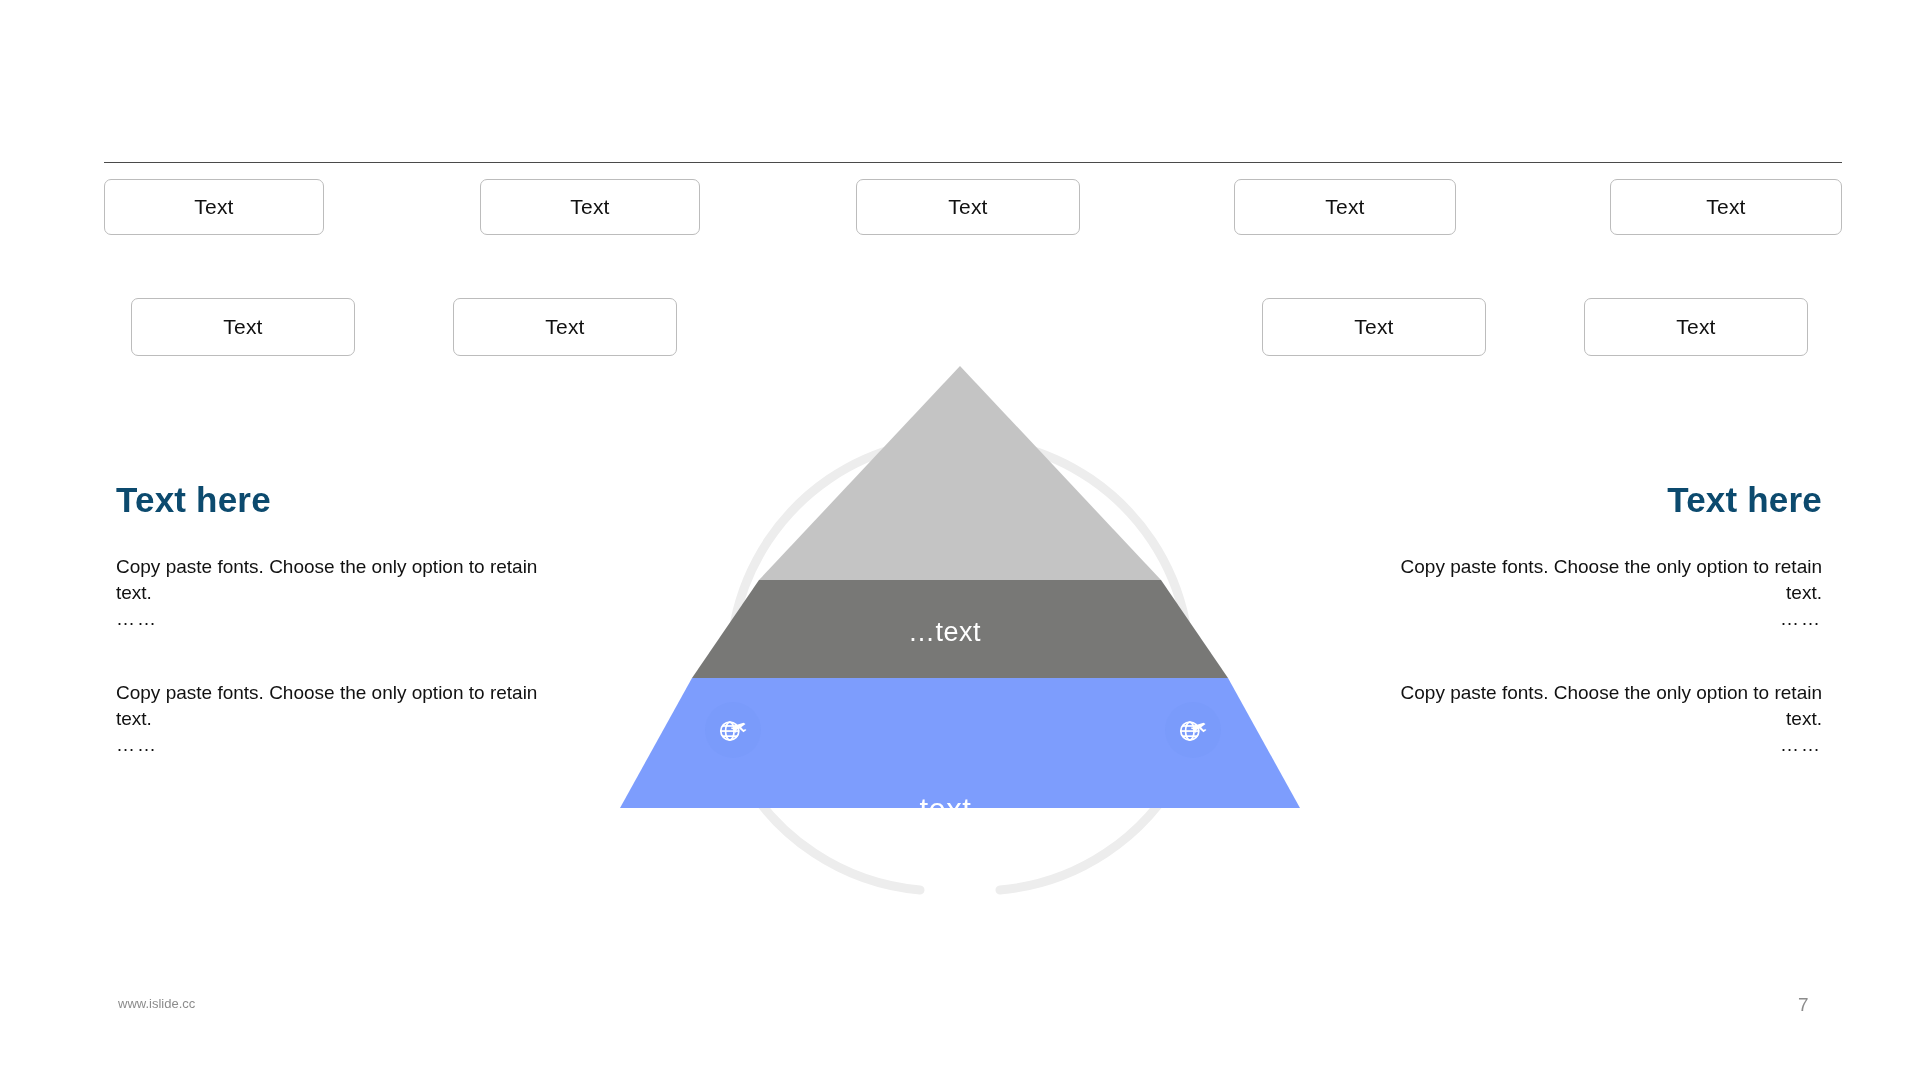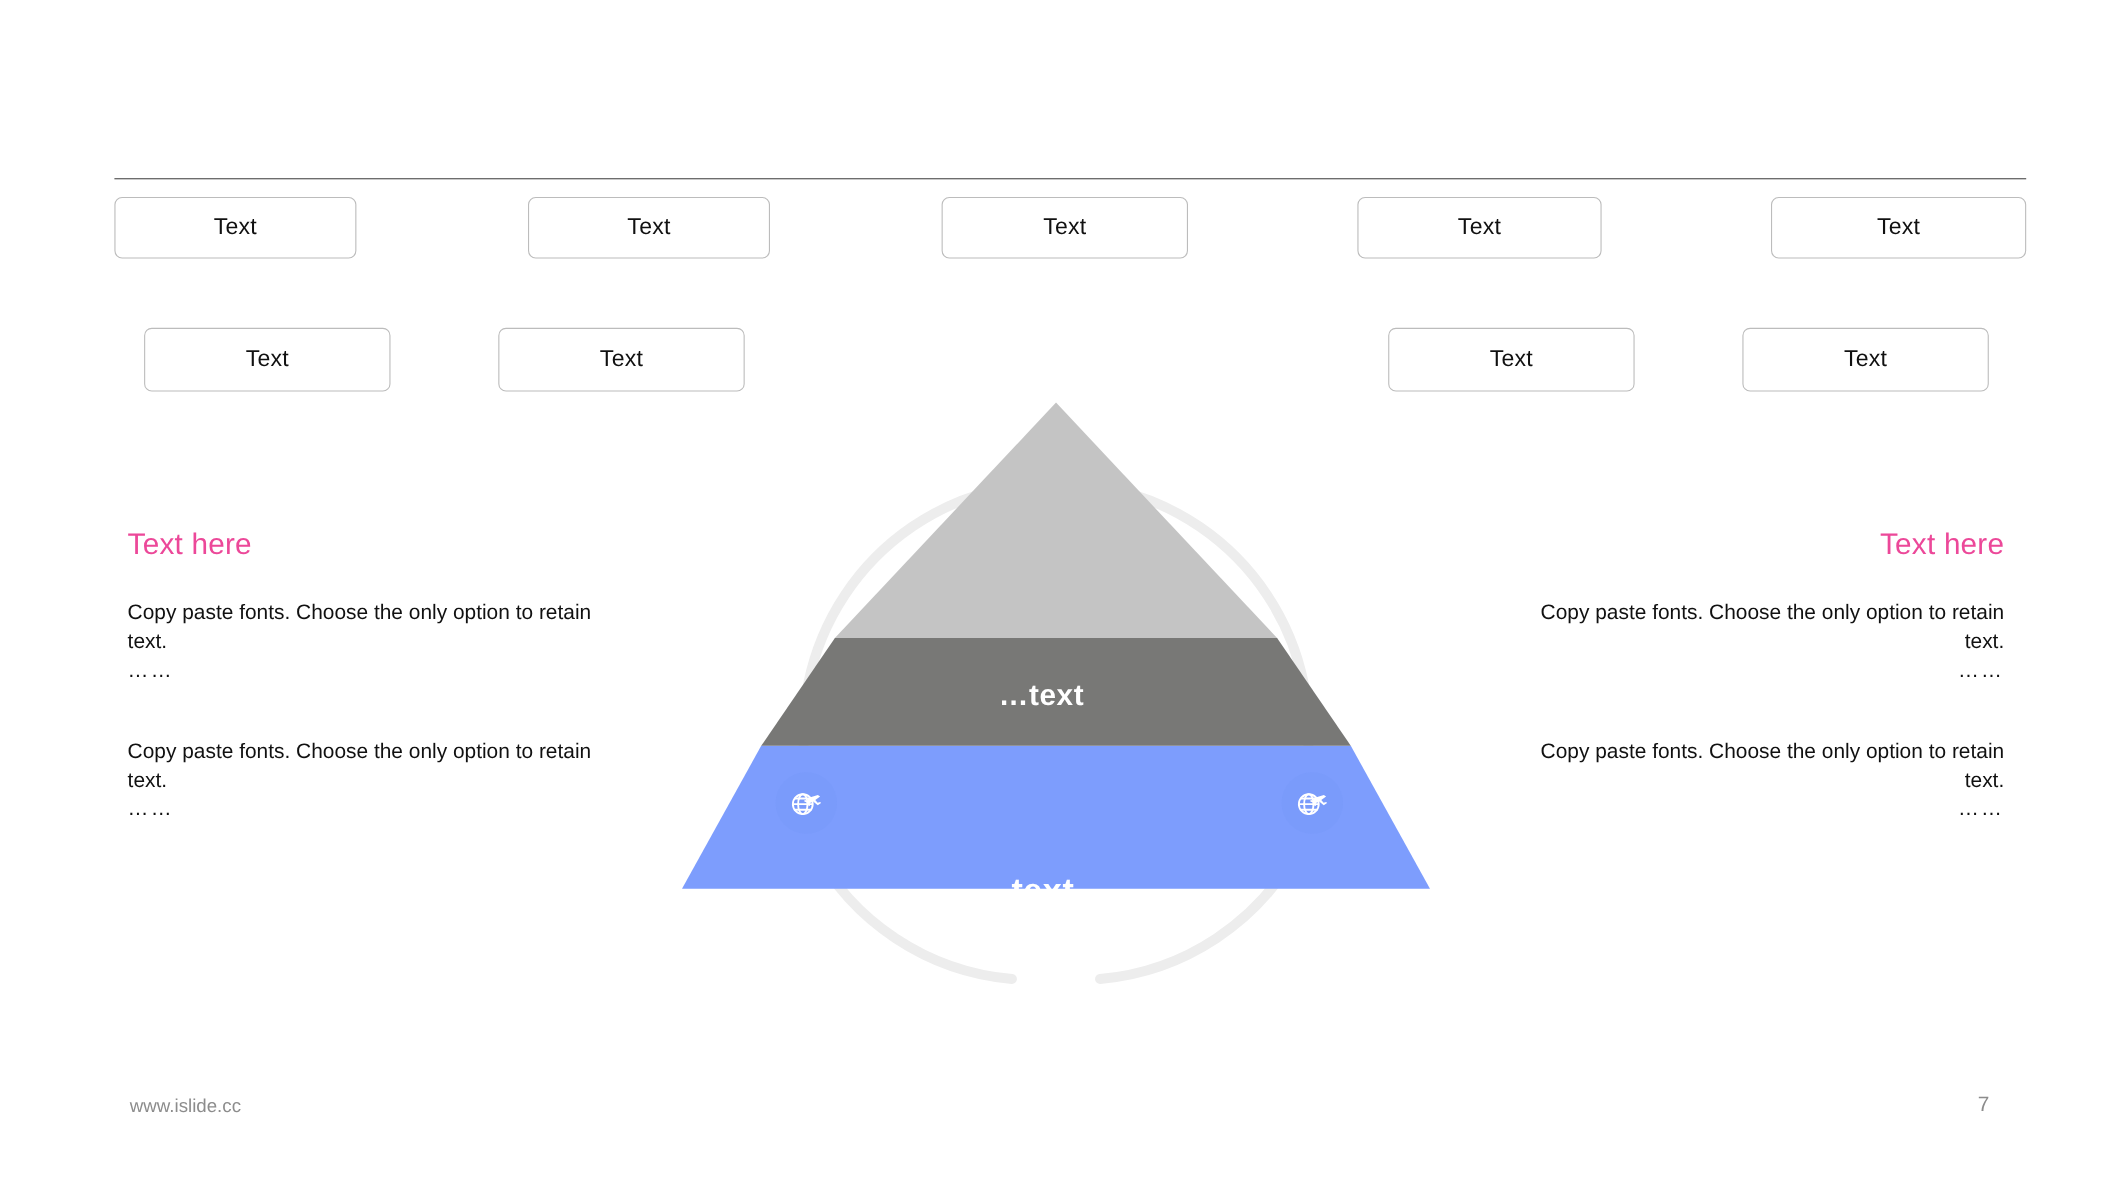--- a/index.html
+++ b/index.html
@@ -65,23 +65,23 @@
   .col {
     position: absolute;
     width: 432px;
     top: 480px;
   }
   .col-left  { left: 116px;  text-align: left; }
   .col-right { left: 1390px; text-align: right; }
 
   .col h2 {
     margin: 0 0 34px 0;
-    font-size: 27px;
-    font-weight: normal;
-    color: #ec4899;
+    font-size: 35px;
+    font-weight: bold;
+    color: #0c4a6e;
     letter-spacing: 0.2px;
   }
   .para {
     font-size: 19px;
     line-height: 26px;
     color: #111111;
     margin: 0;
   }
   .para .dots {
     display: block;
@@ -95,21 +95,21 @@
     left: 620px;
     top: 330px;
     width: 680px;
     height: 640px;
   }
   .diagram svg { display: block; }
 
   .tier-label {
     position: absolute;
     color: #ffffff;
-    font-weight: bold;
+    font-weight: normal;
     white-space: nowrap;
     letter-spacing: 0.5px;
   }
   .tier-label.t1 { font-size: 27px; left: 288px; top: 287px; }
   .tier-label.t2 { font-size: 31px; left: 268px; top: 462px; }
   .tier-label.t3 { font-size: 40px; left: 252px; top: 596px; }
 
   .icon-node {
     position: absolute;
     width: 56px;
@@ -121,21 +121,21 @@
     justify-content: center;
   }
   .icon-node.left   { left: 85px;  top: 372px; }
   .icon-node.right  { left: 545px; top: 372px; }
 
   
   .footer-url {
     position: absolute;
     left: 118px;
     top: 996px;
-    font-size: 17px;
+    font-size: 13px;
     color: #8c8c8c;
   }
   .page-num {
     position: absolute;
     left: 1798px;
     top: 994px;
     font-size: 19px;
     color: #8c8c8c;
   }
 </style>

